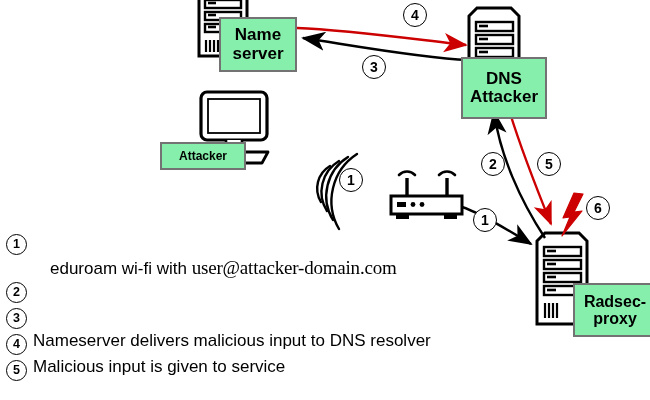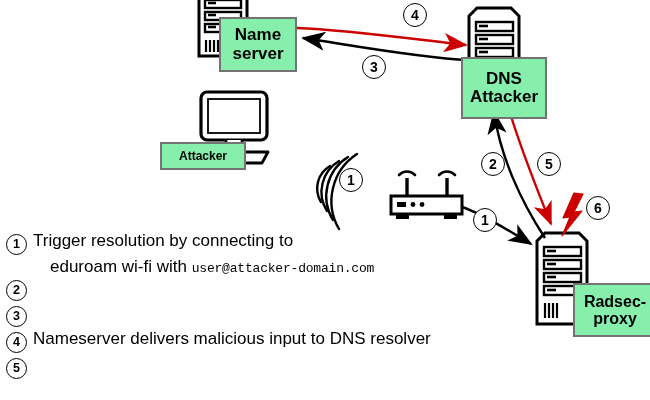--- a/index.html
+++ b/index.html
@@ -51,21 +51,21 @@
   .legend-row{display:flex;align-items:flex-start;margin-bottom:3px;}
   .legend-num{
     flex:0 0 auto;width:19px;height:19px;border-radius:50%;
     border:1.5px solid #000;
     display:flex;align-items:center;justify-content:center;
     font-size:12.5px;font-weight:bold;line-height:1;
     margin-right:6px;margin-top:2px;
   }
   .legend-text{flex:1 1 auto;}
   .legend-sub{margin-left:44px;margin-top:1px;margin-bottom:3px;}
-  .mono{font-family:Liberation Mono, monospace;font-size:13px;letter-spacing:-0.2px;}
+  .mono{font-family:Liberation Serif, serif;font-size:19px;letter-spacing:-0.2px;}
 </style>
 </head>
 <body>
 
 <svg id="diagram" viewBox="0 0 650 400">
   <defs>
     <marker id="arrowBlack" markerWidth="11" markerHeight="11" refX="9.2" refY="4" orient="auto">
       <path d="M0,0 L10,4 L0,8 L2.6,4 Z" fill="#000000"></path>
     </marker>
     <marker id="arrowRed" markerWidth="11" markerHeight="11" refX="9.2" refY="4" orient="auto">
@@ -205,36 +205,36 @@
 <div class="marker" id="marker-2">2</div>
 <div class="marker" id="marker-5">5</div>
 <div class="marker" id="marker-6">6</div>
 <div class="marker" id="marker-1-wifi">1</div>
 <div class="marker" id="marker-1-router">1</div>
 
 <div id="legend">
 
   <div class="legend-row">
     <div class="legend-num">1</div>
-    <div class="legend-text">Trigger resolution by connecting to</div>
   </div>
   <div class="legend-sub">
     <span>eduroam wi-fi with </span><span class="mono">user@attacker-domain.com</span>
   </div>
 
   <div class="legend-row">
     <div class="legend-num">2</div>
   </div>
 
   <div class="legend-row">
     <div class="legend-num">3</div>
   </div>
 
   <div class="legend-row">
     <div class="legend-num">4</div>
     <div class="legend-text">Nameserver delivers malicious input to DNS resolver</div>
   </div>
 
   <div class="legend-row">
     <div class="legend-num">5</div>
+    <div class="legend-text">Malicious input is given to service</div>
   </div>
 
 </div>
 
 </body></html>

